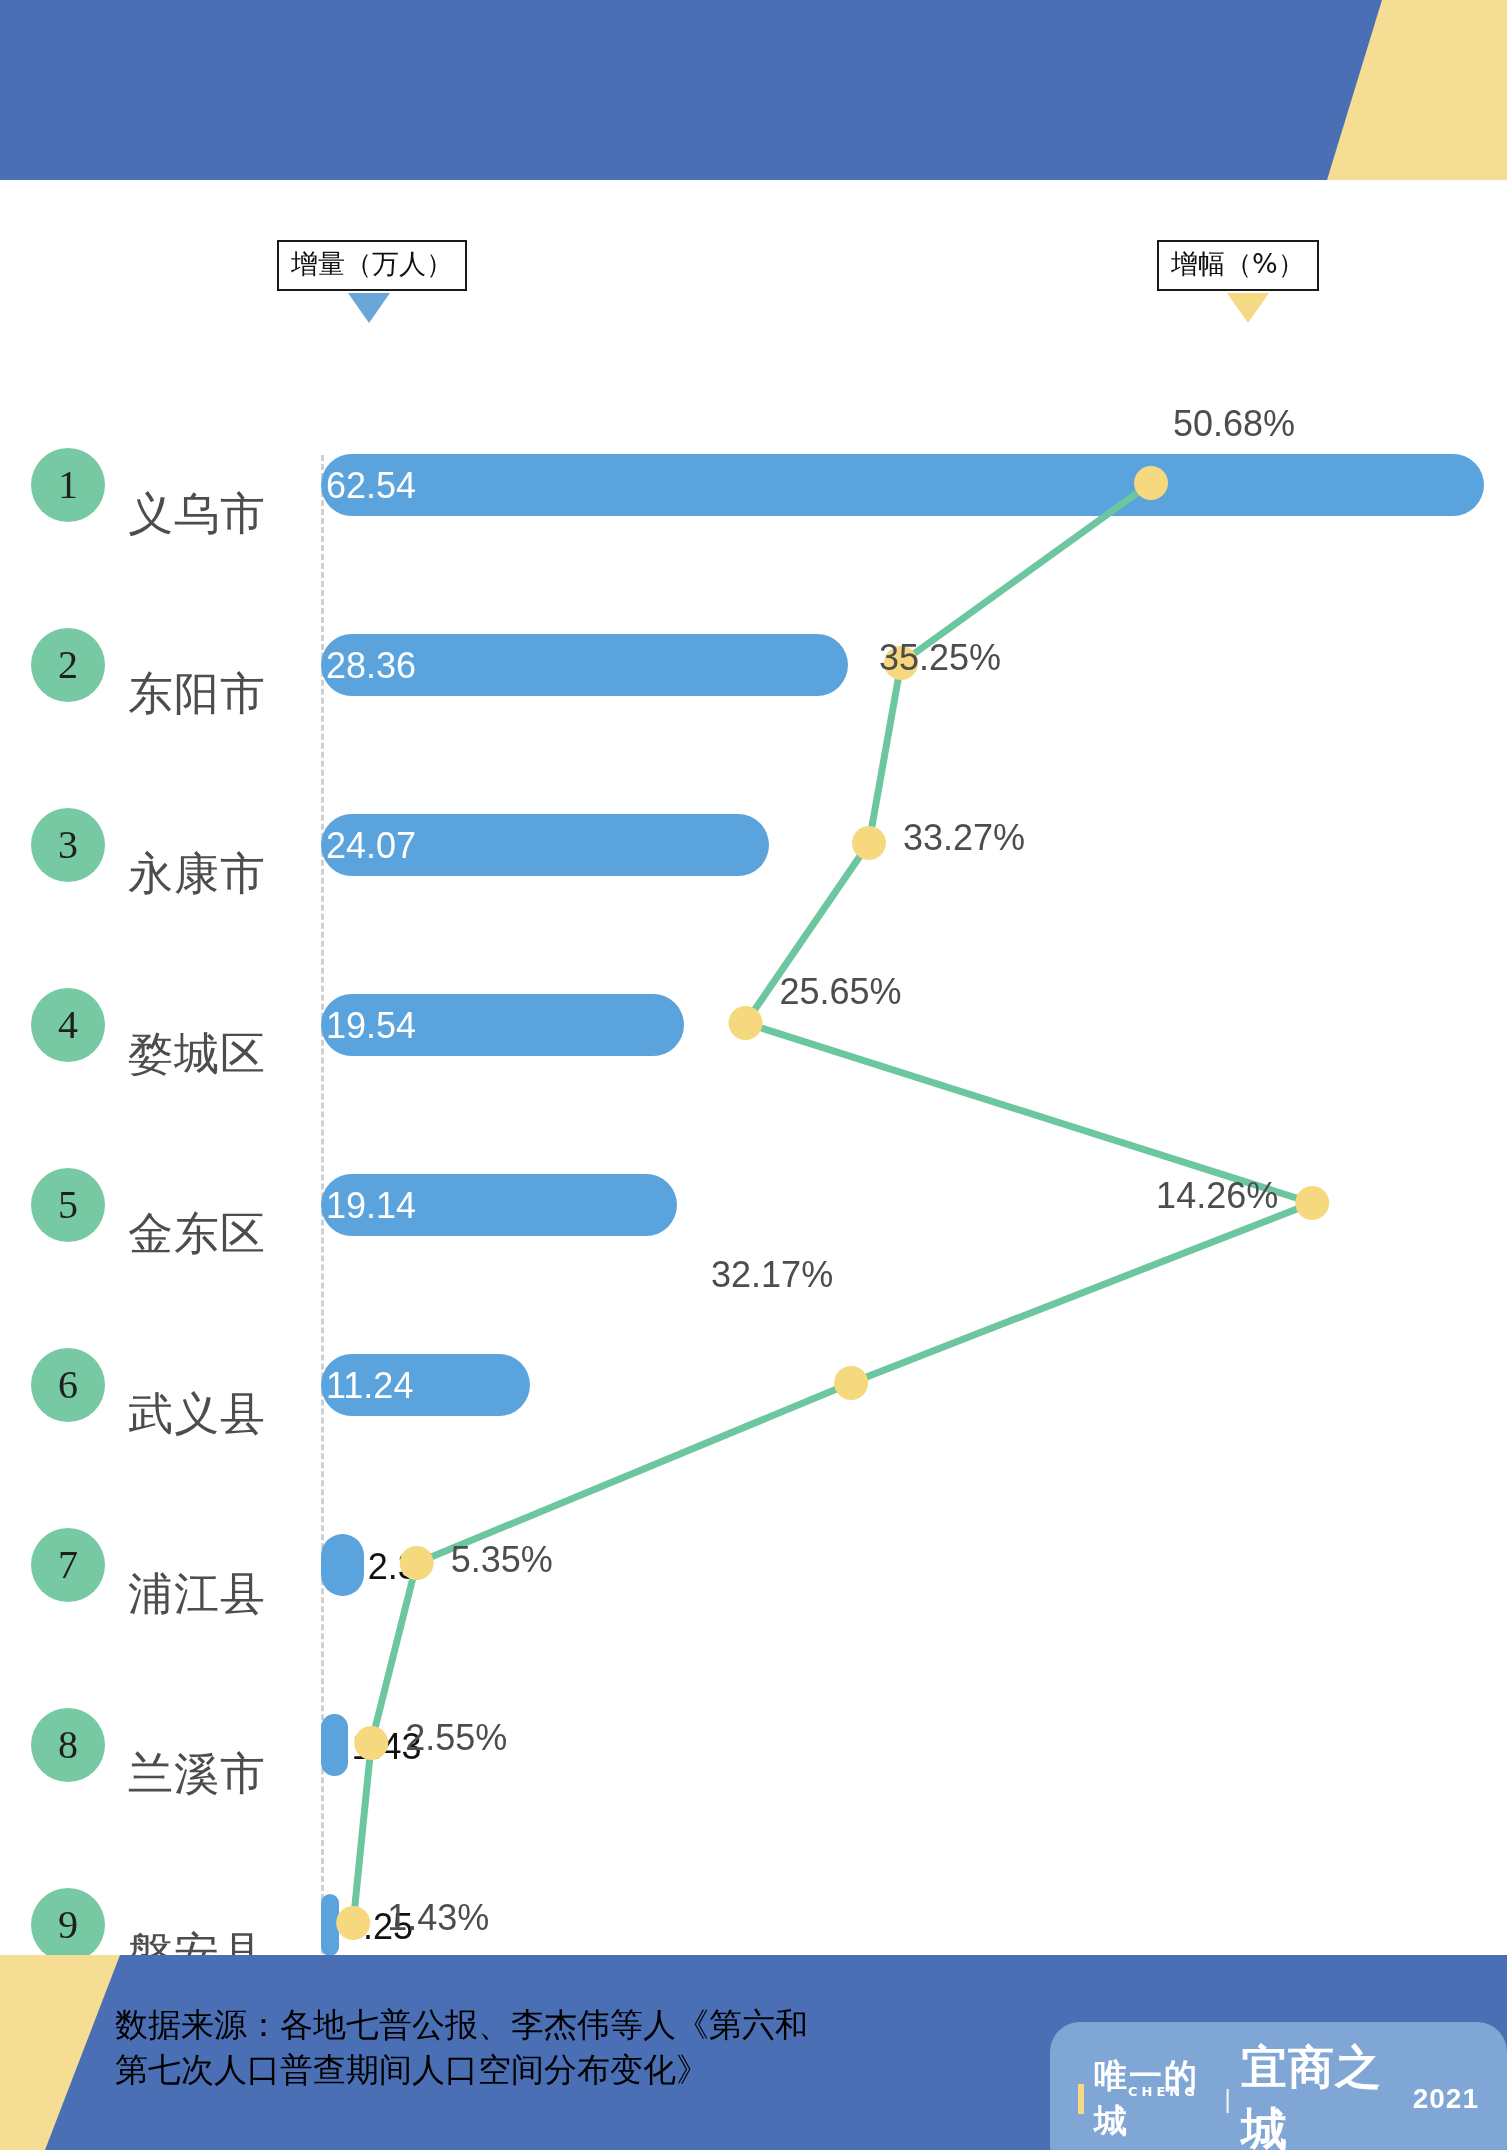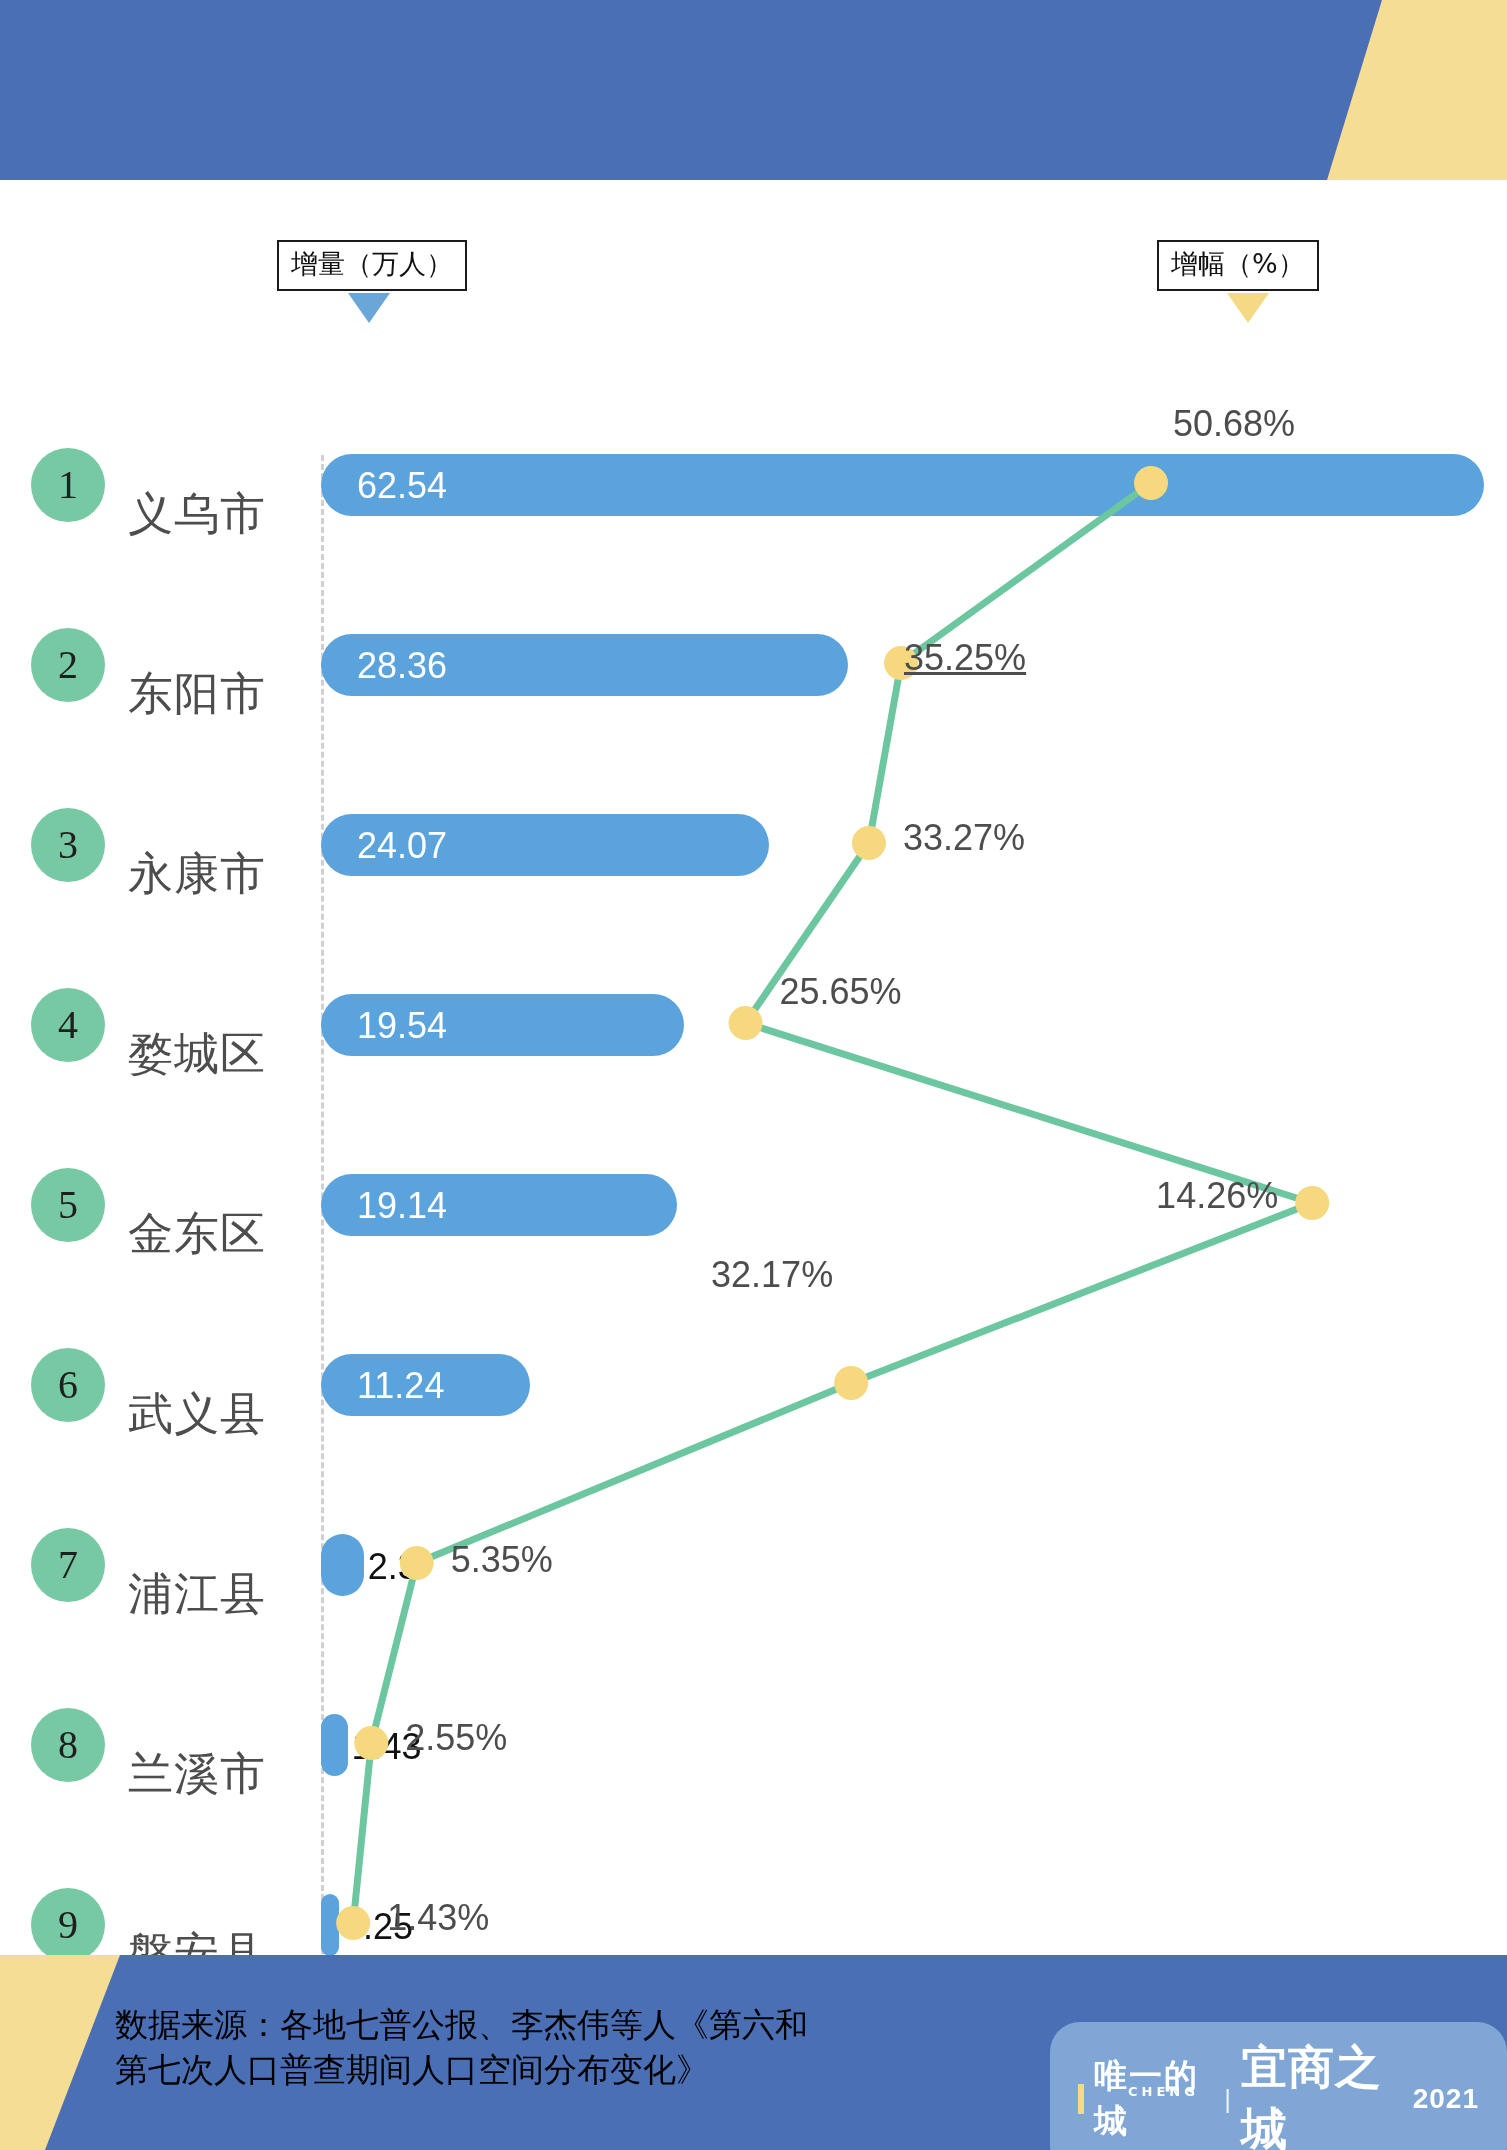--- a/index.html
+++ b/index.html
@@ -69,21 +69,21 @@
     font-size:45px; color:#4d4d4d; letter-spacing:1px;
     font-family:"DejaVu Sans","Liberation Sans",sans-serif;
     white-space:nowrap;
     margin-top:32px;
   }
   .bar {
     position:absolute; left:321px; top:6px; height:62px;
     background:#5ba3dc; border-radius:31px;
   }
   .bar-label-in {
-    position:absolute; left:357px; top:17px;
+    position:absolute; left:326px; top:17px;
     font-size:36px; color:#ffffff; white-space:nowrap;
   }
   .bar-label-out {
     position:absolute; top:18px;
     font-size:36px; color:#111111; white-space:nowrap;
   }
 
   
   #line-svg { position:absolute; left:0; top:0; width:1507px; height:1775px; pointer-events:none; }
   .pct-label {
@@ -205,21 +205,21 @@
         <circle cx="745.53" cy="843" r="17" fill="#f6d97e"></circle>
         <circle cx="1312.2060000000001" cy="1023" r="17" fill="#f6d97e"></circle>
         <circle cx="851.154" cy="1203" r="17" fill="#f6d97e"></circle>
         <circle cx="416.66999999999996" cy="1383" r="17" fill="#f6d97e"></circle>
         <circle cx="371.31" cy="1563" r="17" fill="#f6d97e"></circle>
         <circle cx="353.166" cy="1743" r="17" fill="#f6d97e"></circle>
       </g>
   </svg>
   <div id="pct-labels">
       <div class="pct-label" style="top: 223px; left: 1173.02px;">50.68%</div>
-      <div class="pct-label" style="top: 457px; left: 904px; text-decoration: underline;">35.25%</div>
+      <div class="pct-label" style="top: 457px; left: 879px;">35.25%</div>
       <div class="pct-label" style="top: 637px; left: 902.974px;">33.27%</div>
       <div class="pct-label" style="top: 791px; left: 779.53px;">25.65%</div>
       <div class="pct-label" style="top: 995px; right: 228.794px;">14.26%</div>
       <div class="pct-label" style="top: 1074px; right: 673.846px;">32.17%</div>
       <div class="pct-label" style="top: 1359px; left: 450.67px;">5.35%</div>
       <div class="pct-label" style="top: 1537px; left: 405.31px;">2.55%</div>
       <div class="pct-label" style="top: 1717px; left: 387.166px;">1.43%</div>
     </div>
 </div>
 

